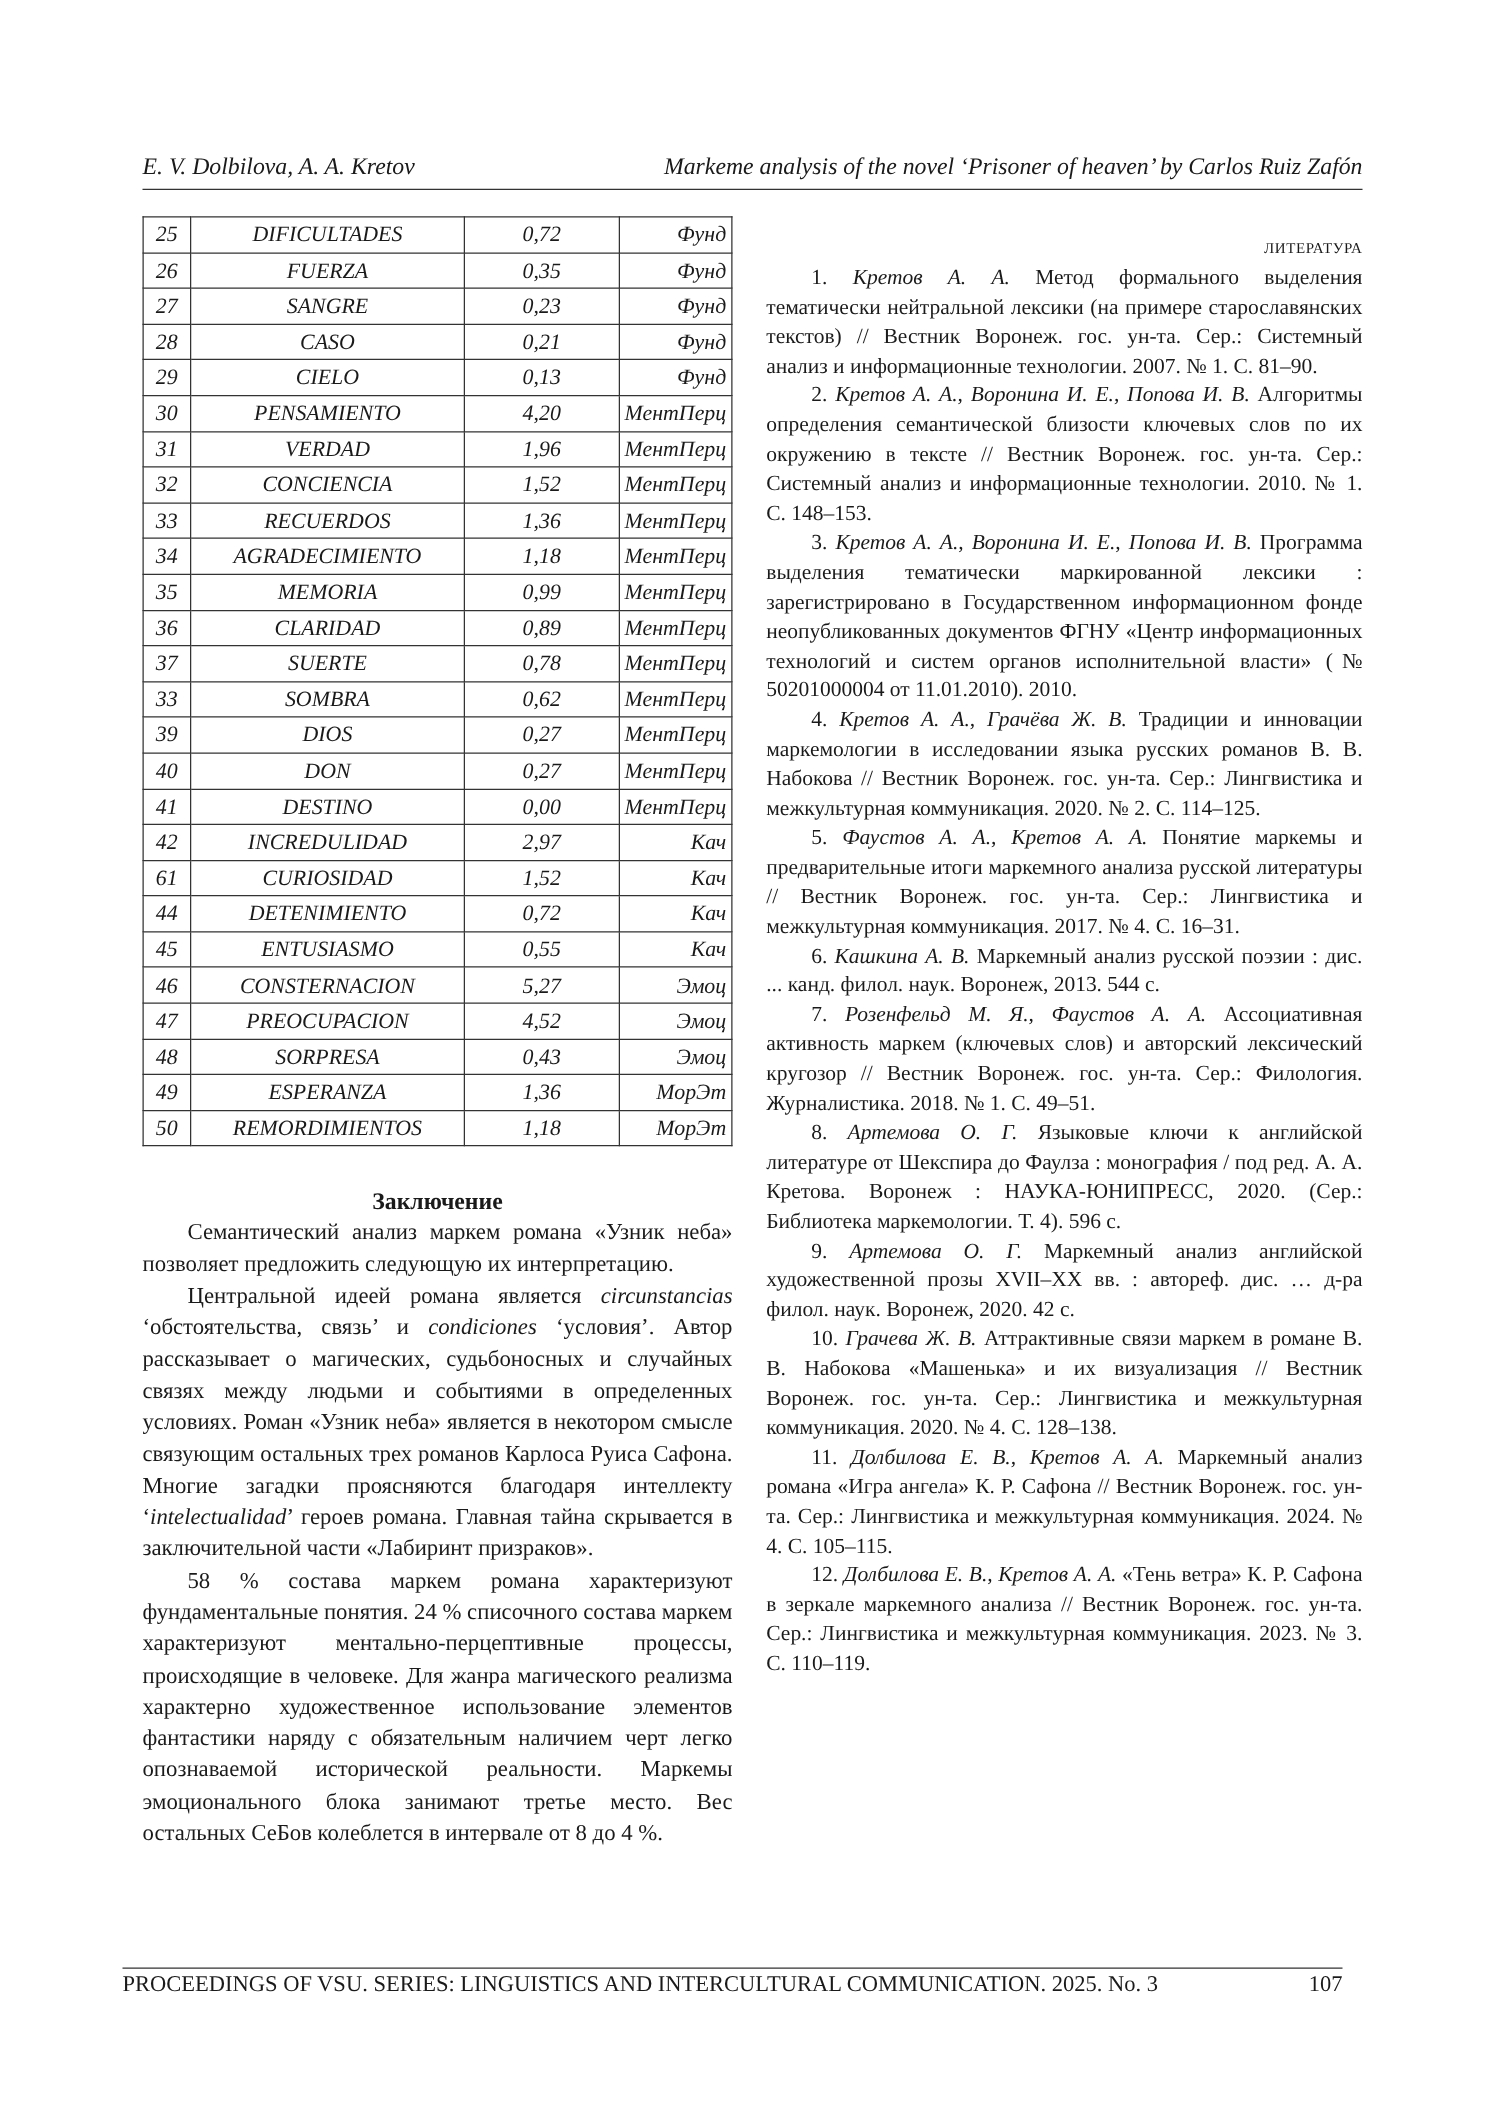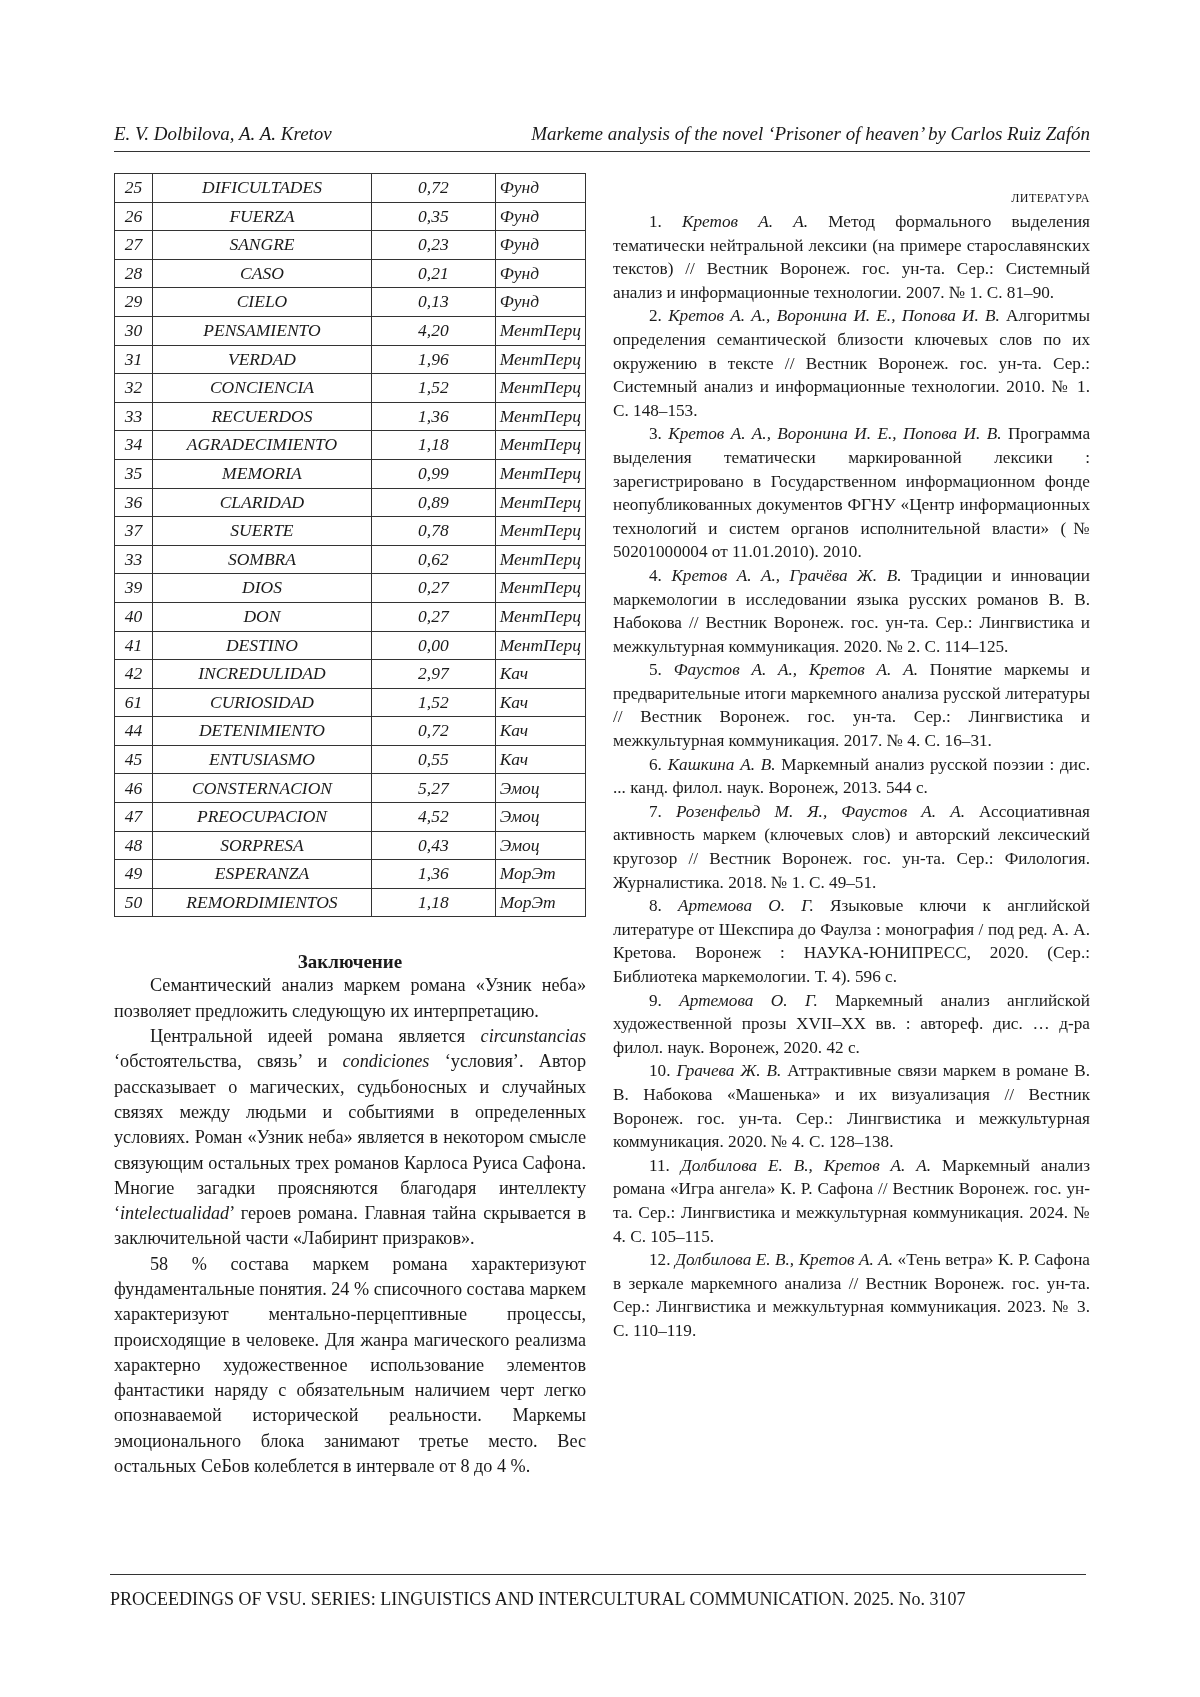--- a/index.html
+++ b/index.html
@@ -5,27 +5,27 @@
   html, body { margin: 0; padding: 0; background: #ffffff; }
   body { width: 1200px; height: 1697px; position: relative; font-family: "Liberation Serif", "DejaVu Serif", serif; color: #1a1a1a; overflow: hidden; }
   .running-head { position: absolute; left: 114px; top: 122px; width: 976px; height: 30px; border-bottom: 1.5px solid #333; font-style: italic; font-size: 19px; display: flex; justify-content: space-between; align-items: flex-end; padding-bottom: 6px; box-sizing: border-box; }
   .col-left { position: absolute; left: 114px; top: 173px; width: 472px; }
   .col-right { position: absolute; left: 613px; top: 166px; width: 477px; }
   table.markemes { border-collapse: collapse; width: 472px; font-size: 17.5px; font-style: italic; }
   table.markemes td { border: 1.2px solid #333; height: 27.6px; padding: 0 4px; line-height: 1; }
   td.num { width: 31px; text-align: center; }
   td.word { width: 222px; text-align: center; }
   td.val { width: 131px; text-align: center; }
-  td.cat { text-align: left; }
+  td.cat { text-align: right; }
   .section-title { text-align: center; font-weight: bold; font-size: 19px; margin: 34px 0 0 0; font-family: Liberation Serif, serif; }
   p.body { margin: 0; font-size: 18.2px; line-height: 25.3px; text-align: justify; text-indent: 36px; hyphens: auto; }
   .lit-title { text-align: right; font-size: 12px; margin: 25px 0 4px 0; letter-spacing: 0.5px; }
   p.ref { margin: 0; font-size: 17.2px; line-height: 23.6px; text-align: justify; text-indent: 36px; }
   p.ref i, p.body i { }
-  .footer { position: absolute; left: 110px; top: 1574px; width: 976px; border-top: 1.5px solid #333; padding-top: 14px; font-size: 18px; display: flex; }
+  .footer { position: absolute; left: 98px; top: 1574px; width: 976px; border-top: 1.5px solid #333; padding-top: 2px; font-size: 18px; display: flex; justify-content: space-between; }
 </style>
 </head>
 <body>
 
 <div class="running-head">
   <span>E. V. Dolbilova, A. A. Kretov</span>
   <span>Markeme analysis of the novel ‘Prisoner of heaven’ by Carlos Ruiz Zafón</span>
 </div>
 
 <div class="col-left">

